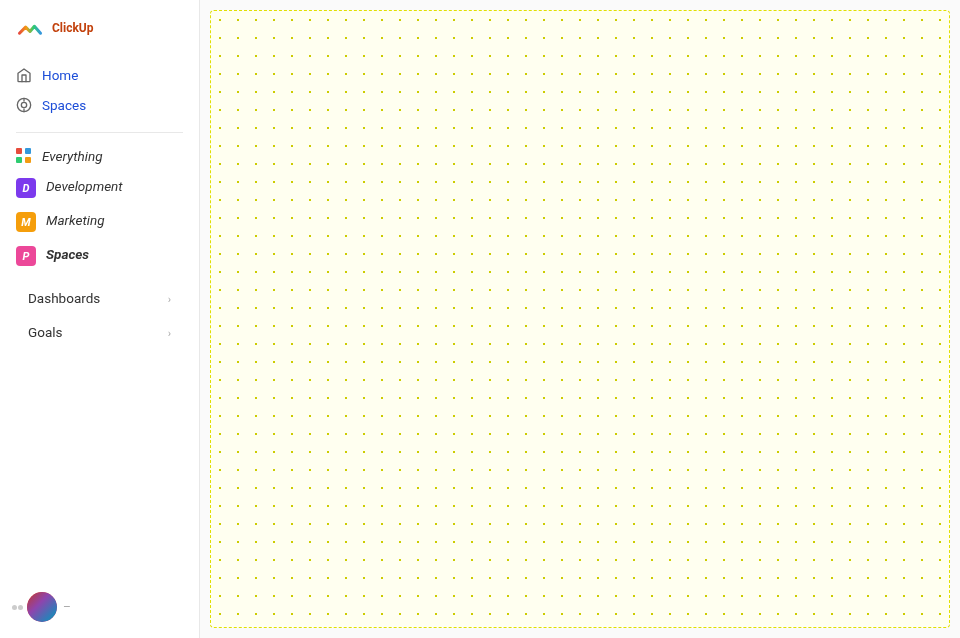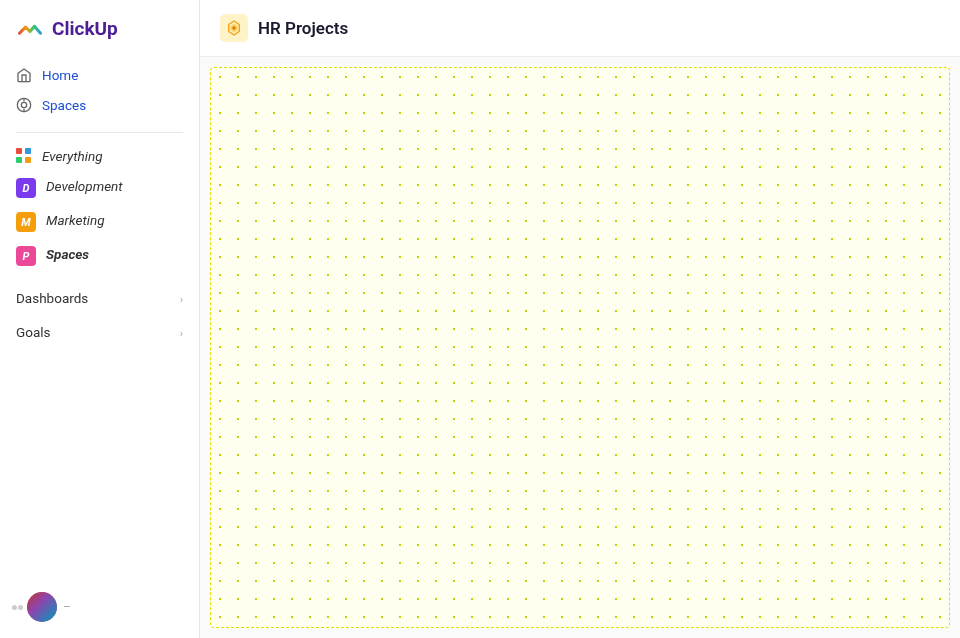--- a/index.html
+++ b/index.html
@@ -31,23 +31,23 @@
       gap: 8px;
       cursor: pointer;
     }
 
     .logo-icon {
       width: 28px;
       height: 28px;
     }
 
     .logo-text {
-      font-size: 19px;
+      font-size: 12px;
       font-weight: 700;
-      color: #4c1d95;
+      color: #c2410c;
     }
 
     .sidebar-nav {
       padding: 4px 8px;
     }
 
     .nav-item {
       display: flex;
       align-items: center;
       gap: 10px;
@@ -139,21 +139,21 @@
     .everything-dots span:nth-child(1) { background: #e74c3c; }
     .everything-dots span:nth-child(2) { background: #3498db; }
     .everything-dots span:nth-child(3) { background: #2ecc71; }
     .everything-dots span:nth-child(4) { background: #f39c12; }
 
     .collapsible-item {
       display: flex;
       align-items: flex-end;
       justify-content: space-between;
       padding: 7px 8px;
-      margin: 2px 8px;
+      margin: 2px 20px;
       border-radius: 6px;
       cursor: pointer;
       font-size: 13.5px;
       color: #333;
       user-select: none;
     }
 
     .collapsible-left {
       display: flex;
       align-items: center;
@@ -370,25 +370,16 @@
         "></div>
       </div>
       <span class="ellipsis-icon">–</span>
     </div>
   </div>
 
 </div>
 
 <div class="main-content">
 
-  <div class="main-header">
-    <svg class="header-icon" viewBox="0 0 32 32" xmlns="http://www.w3.org/2000/svg">
-      <rect width="32" height="32" rx="6" fill="#fef3c7"></rect>
-      <path d="M16 8 L22 12 L22 20 L16 24 L10 20 L10 12 Z" stroke="#f59e0b" stroke-width="1.5" fill="none"></path>
-      <path d="M16 11 L20 13.5 L20 18.5 L16 21 L12 18.5 L12 13.5 Z" fill="#fbbf24" opacity="0.6"></path>
-      <circle cx="16" cy="16" r="2" fill="#d97706"></circle>
-    </svg>
-    <span class="header-title">HR Projects</span>
-  </div>
 
   <div class="main-body"></div>
 
 </div>
 
 </body></html>

